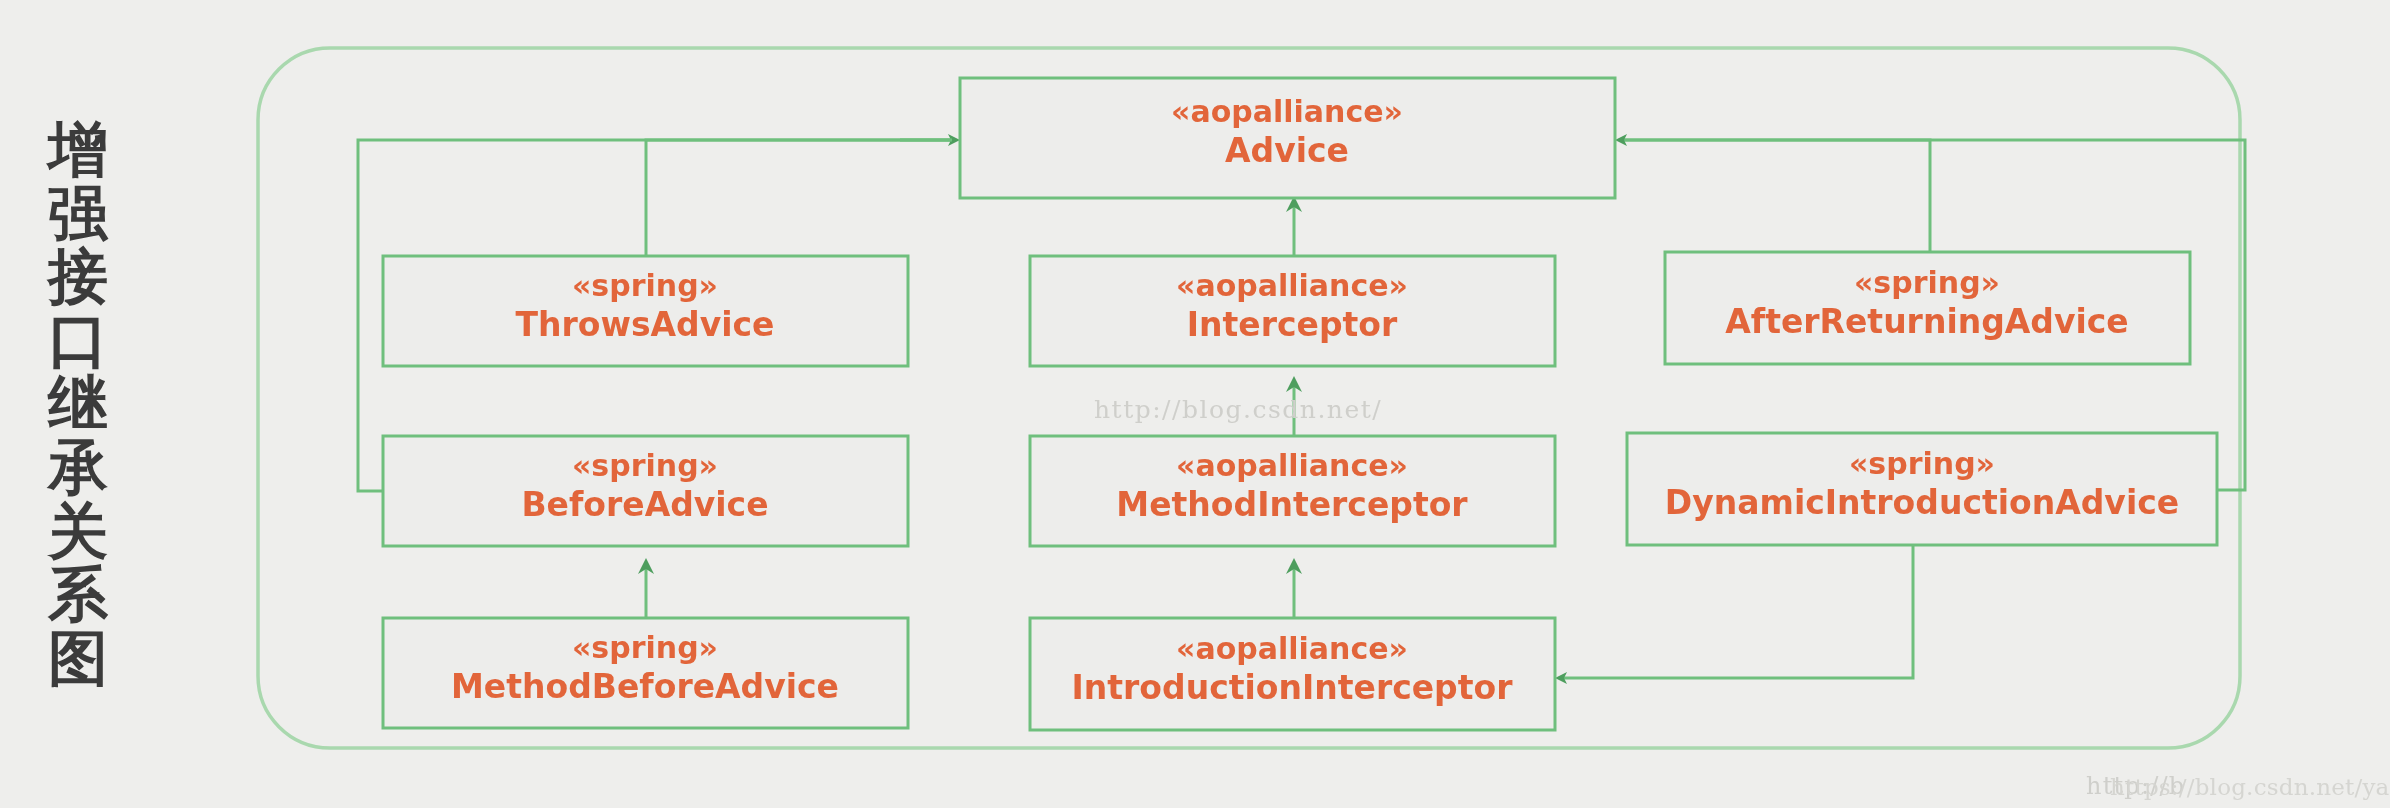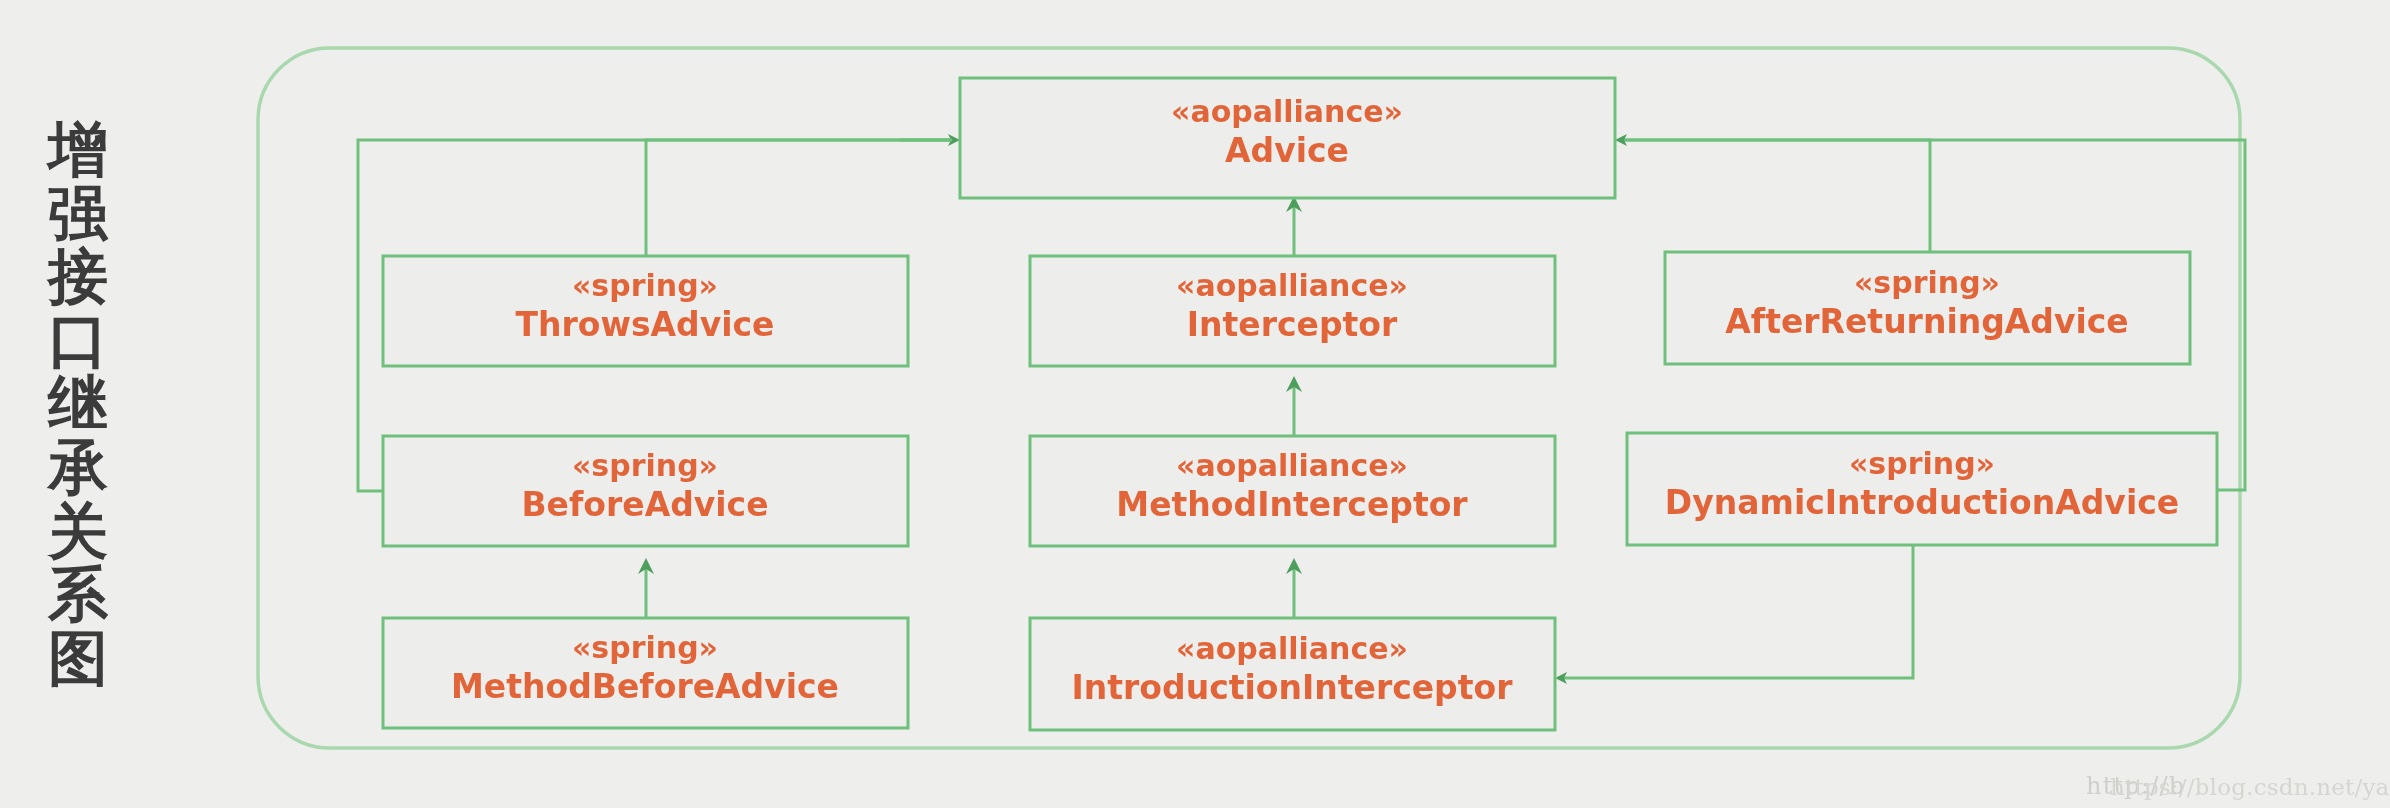--- a/index.html
+++ b/index.html
@@ -190,16 +190,17 @@
     </g>
 
     <g>
       <rect class="node-box" x="1030" y="618" width="525" height="112"></rect>
       <text class="node-label node-stereotype" x="1292" y="659">«aopalliance»</text>
       <text class="node-label node-name" x="1292" y="699">IntroductionInterceptor</text>
     </g>
 
   </svg>
 
+  <div class="watermark" id="wm-center">http://blog.csdn.net/</div>
   <div class="watermark" id="wm-br-1">http://b</div>
   <div class="watermark" id="wm-br-2">https://blog.csdn.net/yangshangwei</div>
 
 </div>
 
 </body></html>

